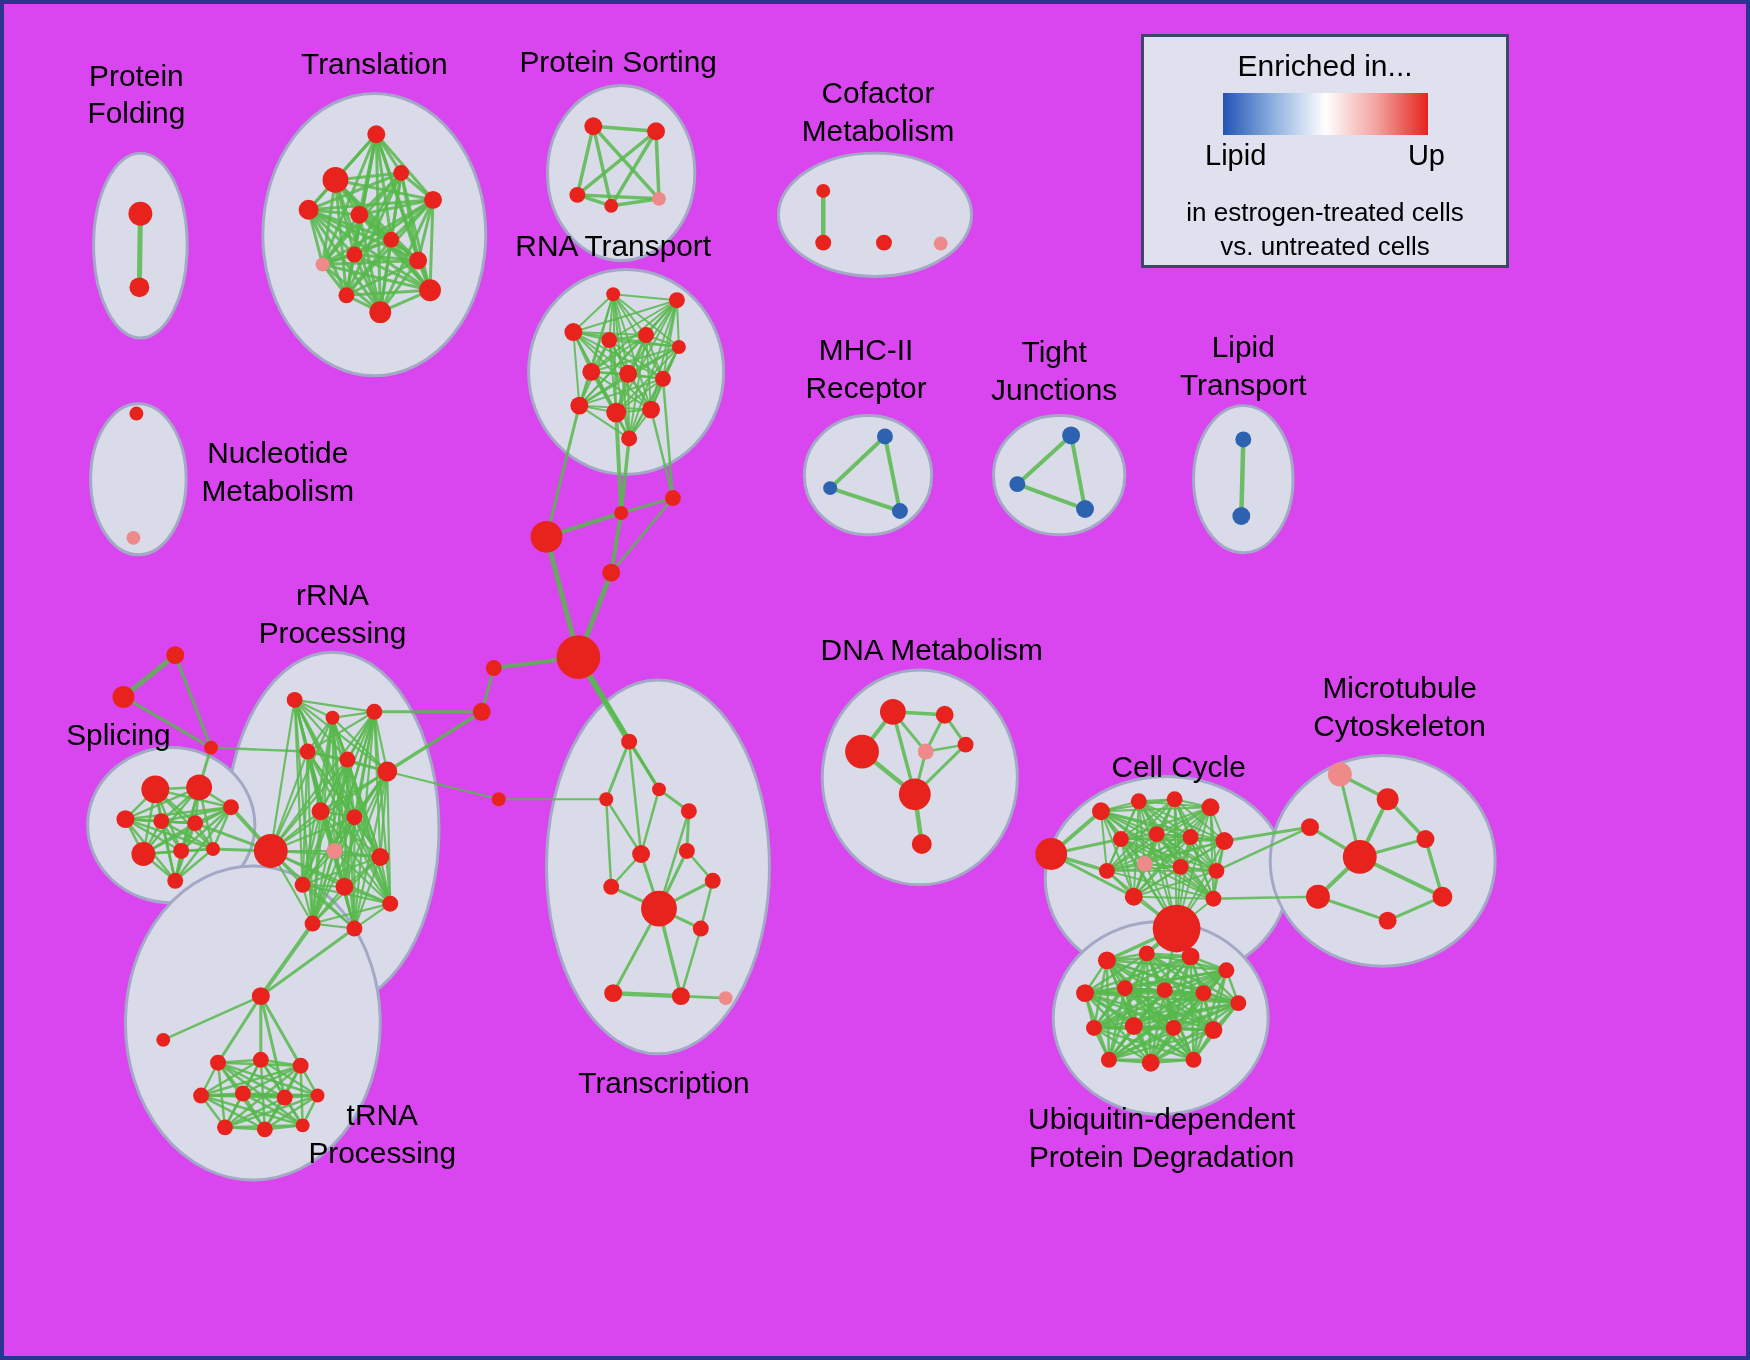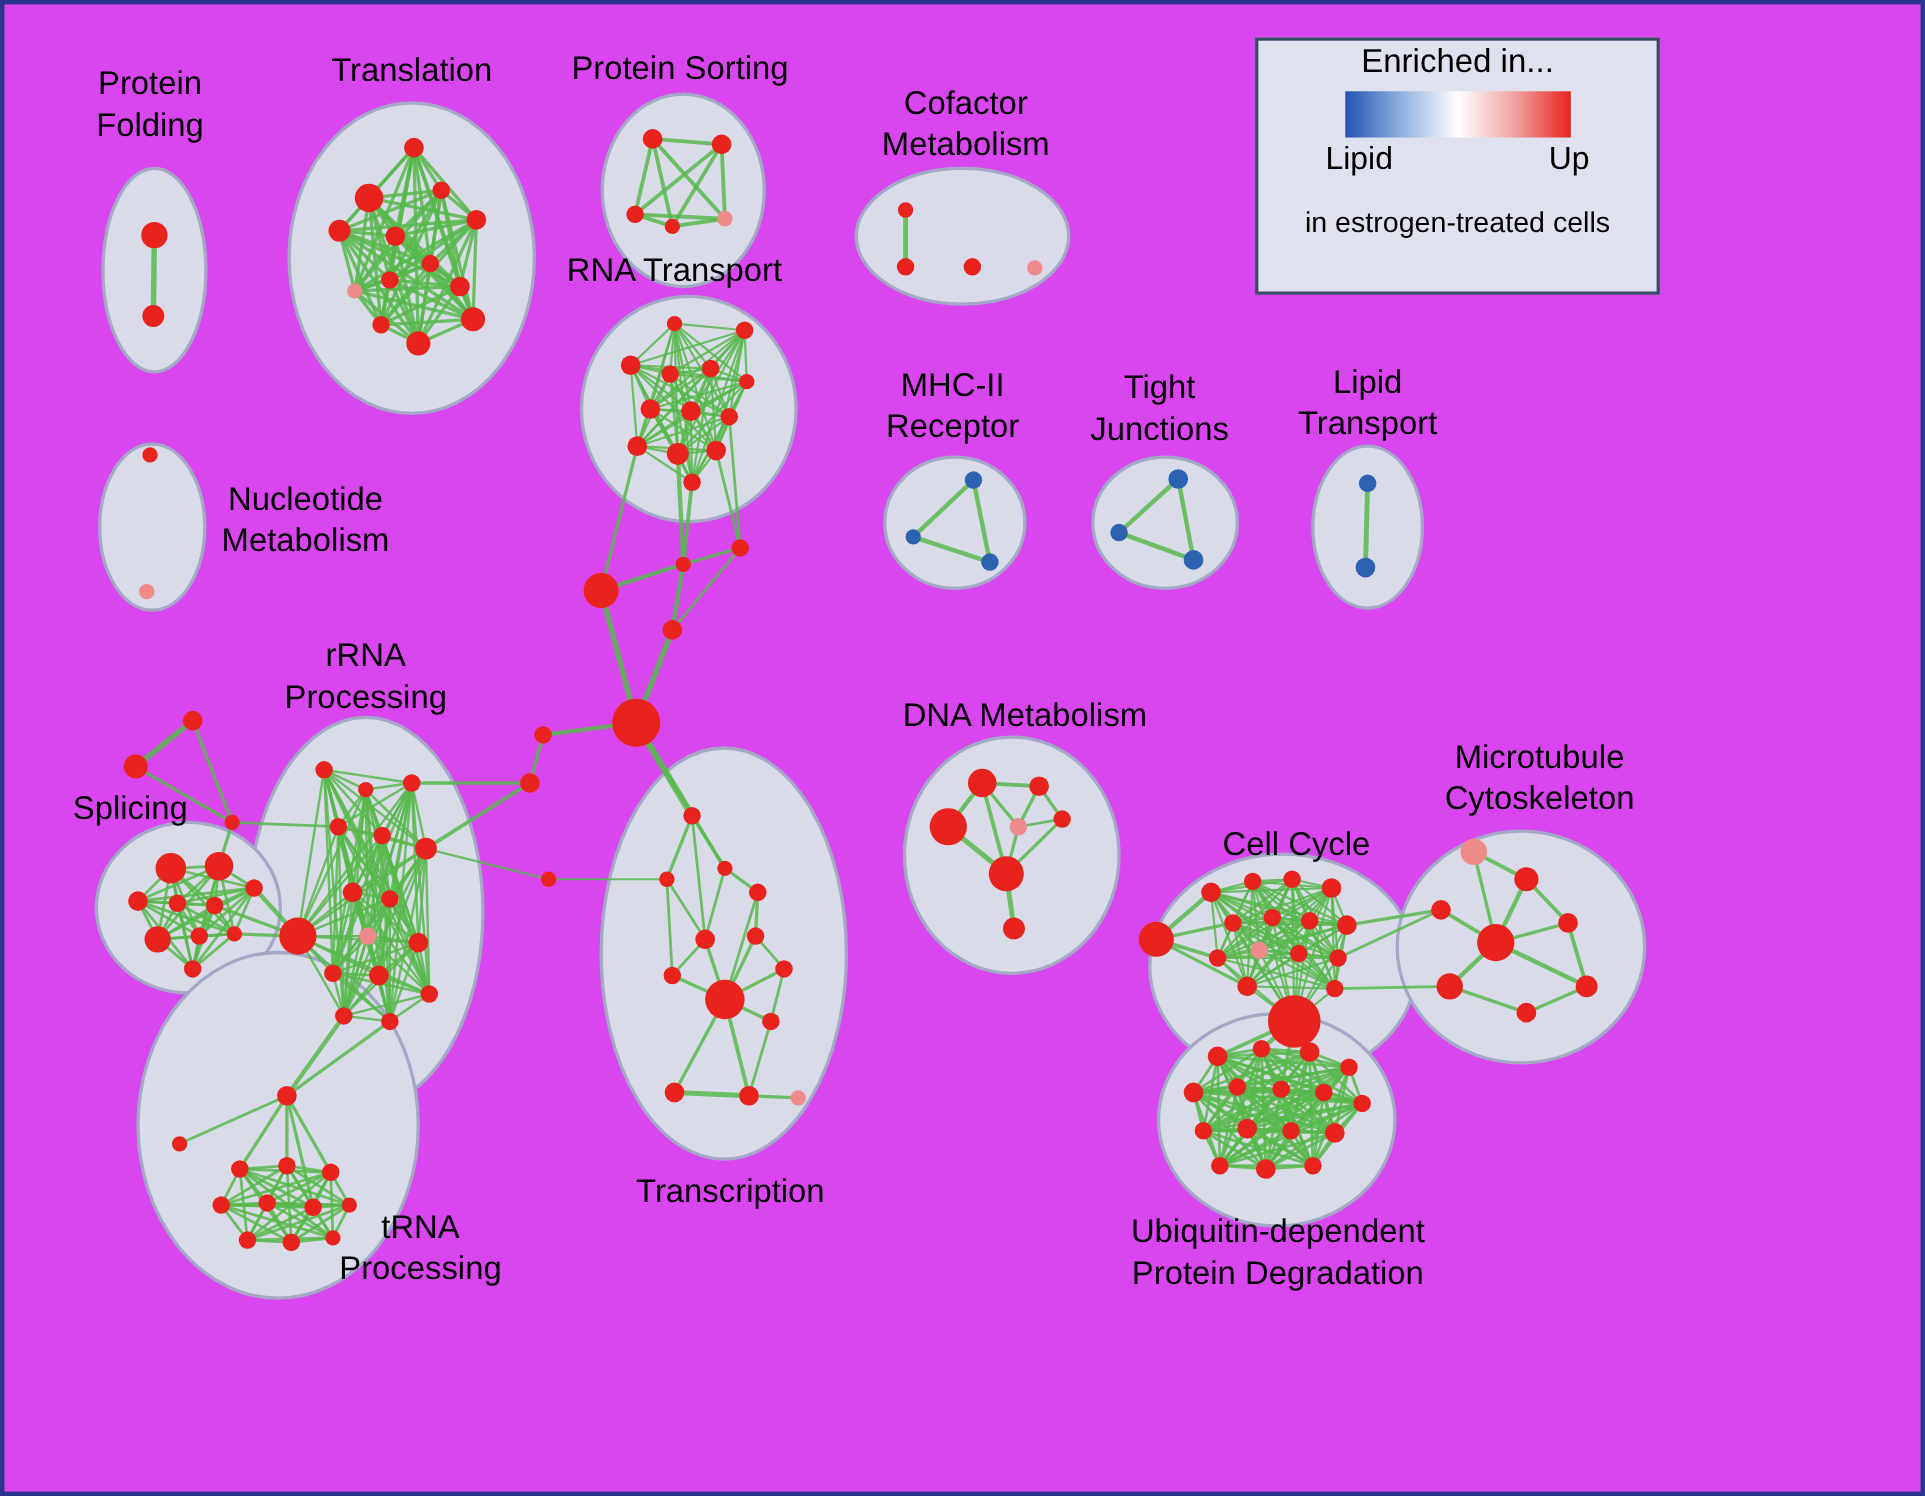--- a/index.html
+++ b/index.html
@@ -7,21 +7,21 @@
     position:relative;width:1750px;height:1360px;box-sizing:border-box;
     border:4px solid #2a3590;background:#d946ef;overflow:hidden;
     font-family:"Liberation Sans",sans-serif;
   }
   .figure svg{position:absolute;left:0;top:0;width:100%;height:100%;}
   .legend{
     position:absolute;left:1137px;top:30px;width:368px;height:234px;
     box-sizing:border-box;border:3px solid #3d4769;background:#dfe1ef;
     text-align:center;color:#000;
   }
-  .legend-title{font-size:30px;margin-top:2px;}
+  .legend-title{font-size:30px;margin-top:12px;}
   .legend-bar{width:205px;height:42px;margin:10px auto 4px auto;}
   .legend-row{width:240px;margin:0 auto;display:flex;justify-content:space-between;font-size:29px;}
   .legend-cap{font-size:26px;line-height:1.3;}
   .legend-cap.first{margin-top:24px;}
 </style>
 </head>
 <body>
 
 <div class="figure">
   <svg id="network-svg" viewBox="0 0 1750 1360" preserveAspectRatio="none">
@@ -917,14 +917,15 @@
     </svg>
 
   <div class="legend">
     <div class="legend-title">Enriched in...</div>
     <div class="legend-bar" style="background: linear-gradient(to right, rgb(35, 83, 181), rgb(143, 178, 224), rgb(255, 255, 255), rgb(240, 163, 160), rgb(232, 35, 30));"></div>
     <div class="legend-row">
       <span>Lipid</span>
       <span>Up</span>
     </div>
     <div class="legend-cap first">in estrogen-treated cells</div>
+    <div class="legend-cap">vs. untreated cells</div>
   </div>
 </div>
 
 </body></html>

